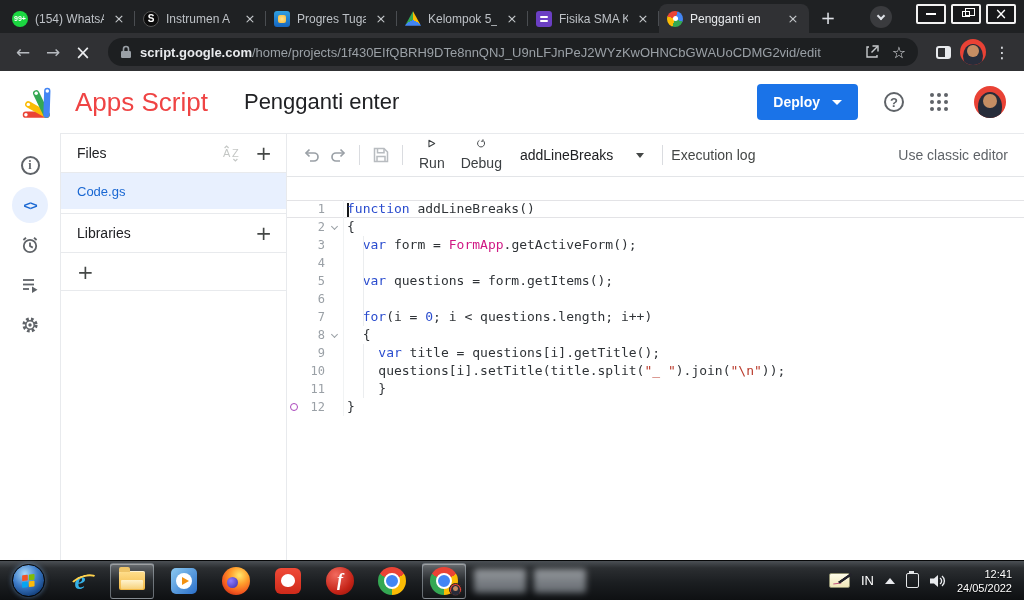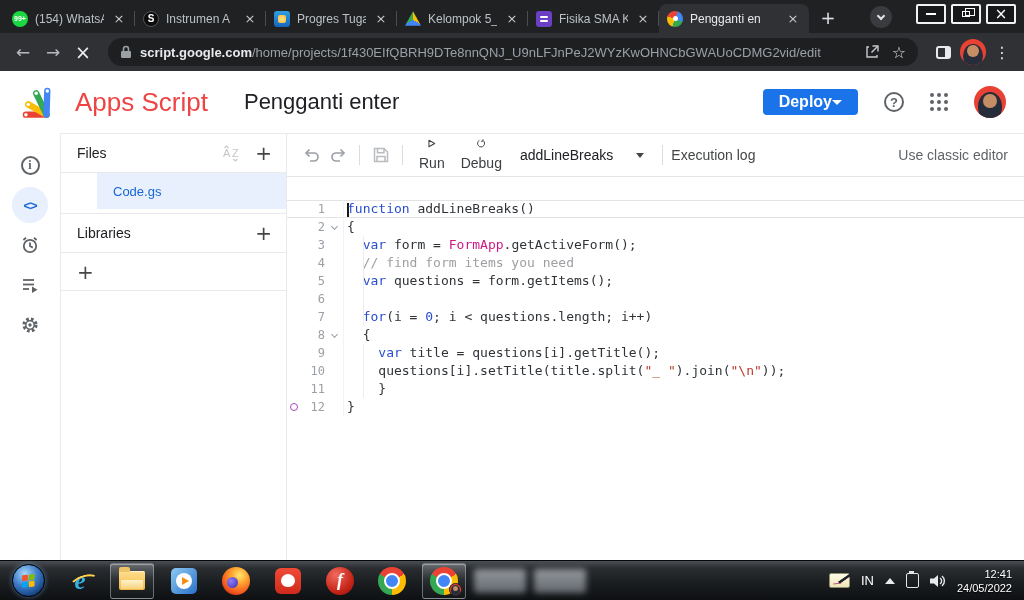--- a/index.html
+++ b/index.html
@@ -65,22 +65,22 @@
   .avatar::after{content:"";position:absolute;width:44%;height:46%;left:28%;top:24%;background:#c58d63;border-radius:50%;}
   .av28{width:26px;height:26px;}
   .menu-dots{color:#dee1e6;font-size:16px;font-family:"DejaVu Sans",sans-serif;padding:0 4px;}
 
   
   .page{position:absolute;left:0;top:71px;width:1024px;height:489px;background:#fff;}
   .gs-header{height:62px;display:flex;align-items:center;padding:0 18px;}
   .brand{font-size:26px;color:#ef4444;margin-left:19px;}
   .proj-title{font-size:22px;color:#202124;margin-left:36px;}
   .hdr-right{margin-left:auto;display:flex;align-items:center;gap:26px;}
-  .deploy-btn{height:26px;background:#1a73e8;border-radius:4px;color:#fff;font-size:16px;
-    font-weight:bold;display:flex;align-items:center;padding:0 16px;border:none;}
+  .deploy-btn{height:36px;background:#1a73e8;border-radius:4px;color:#fff;font-size:14px;
+    font-weight:bold;display:flex;align-items:center;padding:0 16px;gap:12px;border:none;}
   .caret-dn{width:0;height:0;border-left:5px solid transparent;border-right:5px solid transparent;
     border-top:5px solid #fff;}
   .help-ic{width:20px;height:20px;border:2px solid #5f6368;border-radius:50%;color:#5f6368;
     font-size:13px;font-weight:bold;display:flex;align-items:center;justify-content:center;}
   .grid-ic{display:grid;grid-template-columns:repeat(3,4px);grid-gap:3px;}
   .grid-ic i{width:4px;height:4px;border-radius:50%;background:#5f6368;}
   .av30{width:32px;height:32px;}
 
   
   .main{display:flex;height:427px;}
@@ -91,21 +91,21 @@
   .code-ic{width:36px;height:36px;border-radius:50%;background:#e8f0fe;color:#1967d2;font-weight:bold;
     font-size:13px;display:flex;align-items:center;justify-content:center;letter-spacing:-1px;}
 
   .sidebar{width:227px;flex:none;border-left:1px solid #e8eaed;border-right:1px solid #e8eaed;
     display:flex;flex-direction:column;}
   .files-head{height:40px;border-top:1px solid #e8eaed;border-bottom:1px solid #e8eaed;
     display:flex;align-items:center;padding:0 14px 0 16px;}
   .files-head .lbl{font-size:14px;color:#202124;flex:1;}
   .head-ics{display:flex;align-items:center;gap:14px;}
   .plus{color:#444746;font-size:20px;font-weight:normal;font-family:"DejaVu Sans",sans-serif;line-height:1;}
-  .file-row{height:36px;display:flex;align-items:center;padding-left:16px;font-size:13px;color:#3c4043;margin-left:36px;}
+  .file-row{height:36px;display:flex;align-items:center;padding-left:16px;font-size:13px;color:#3c4043;}
   .file-row.selected{background:#e8f0fe;color:#1967d2;}
   .file-spacer{height:4px;}
   .section{height:39px;border-top:1px solid #e8eaed;display:flex;align-items:center;
     padding:0 14px 0 16px;font-size:14px;color:#202124;}
   .section .lbl{flex:1;}
   #sections .section:last-child{border-bottom:1px solid #e8eaed;}
 
   .editor{flex:1;display:flex;flex-direction:column;min-width:0;}
   .toolbar{height:44px;flex:none;border-top:1px solid #e8eaed;border-bottom:1px solid #e3e5e8;
     display:flex;align-items:center;padding:0 16px 0 12px;font-size:14px;color:#444746;}
@@ -459,21 +459,21 @@
                 </span>
     <span class="ctext"><span class="guide"></span><span class="tok-pl">  </span><span class="tok-kw">var</span><span class="tok-pl"> form = </span><span class="tok-bi">FormApp</span><span class="tok-pl">.getActiveForm();</span></span>
   </div>
 
   <div class="cline">
     <span class="bp"></span>
     <span class="lnum">4</span>
     <span class="fold">
                   <i style="visibility: hidden;"></i>
                 </span>
-    <span class="ctext"><span class="guide"></span><span class="tok-cm">  // find form items you need</span></span>
+    <span class="ctext"><span class="guide"></span></span>
   </div>
 
   <div class="cline">
     <span class="bp"></span>
     <span class="lnum">5</span>
     <span class="fold">
                   <i style="visibility: hidden;"></i>
                 </span>
     <span class="ctext"><span class="guide"></span><span class="tok-pl">  </span><span class="tok-kw">var</span><span class="tok-pl"> questions = form.getItems();</span></span>
   </div>

